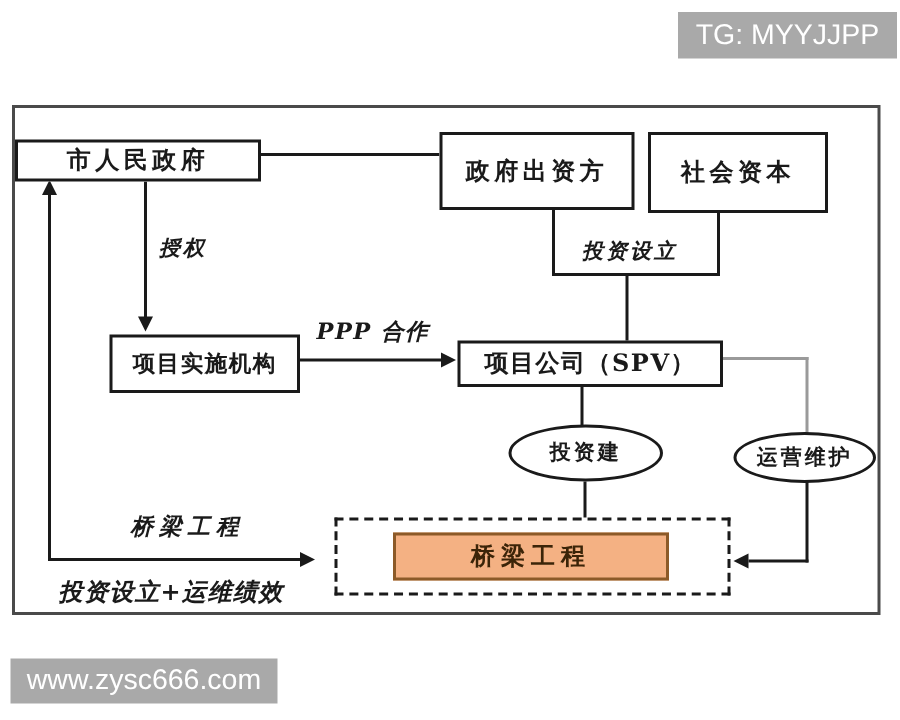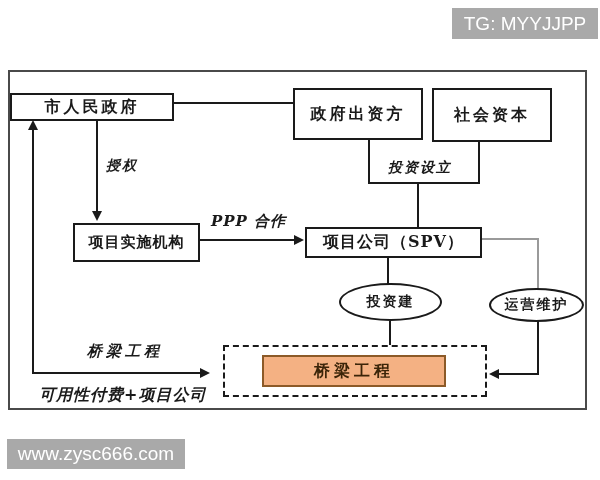--- a/index.html
+++ b/index.html
@@ -183,17 +183,17 @@
   <div id="ellipse-om" class="ellipse">运营维护</div>
   <div id="ellipse-invest" class="ellipse">投资建</div>
 
   <div id="dashed-box"></div>
   <div id="node-bridge">桥梁工程</div>
 
   <div id="lbl-auth" class="lbl">授权</div>
   <div id="lbl-setup" class="lbl">投资设立</div>
   <div id="lbl-ppp" class="lbl">PPP 合作</div>
   <div id="lbl-asset" class="lbl">桥梁工程</div>
-  <div id="lbl-avail" class="lbl">可用性付费+项目公司</div>
+  <div id="lbl-avail" class="lbl">投资设立+运维绩效</div>
 
   <div id="wm-bot" class="wm">www.zysc666.com</div>
 
 </div>
 
 </body></html>

